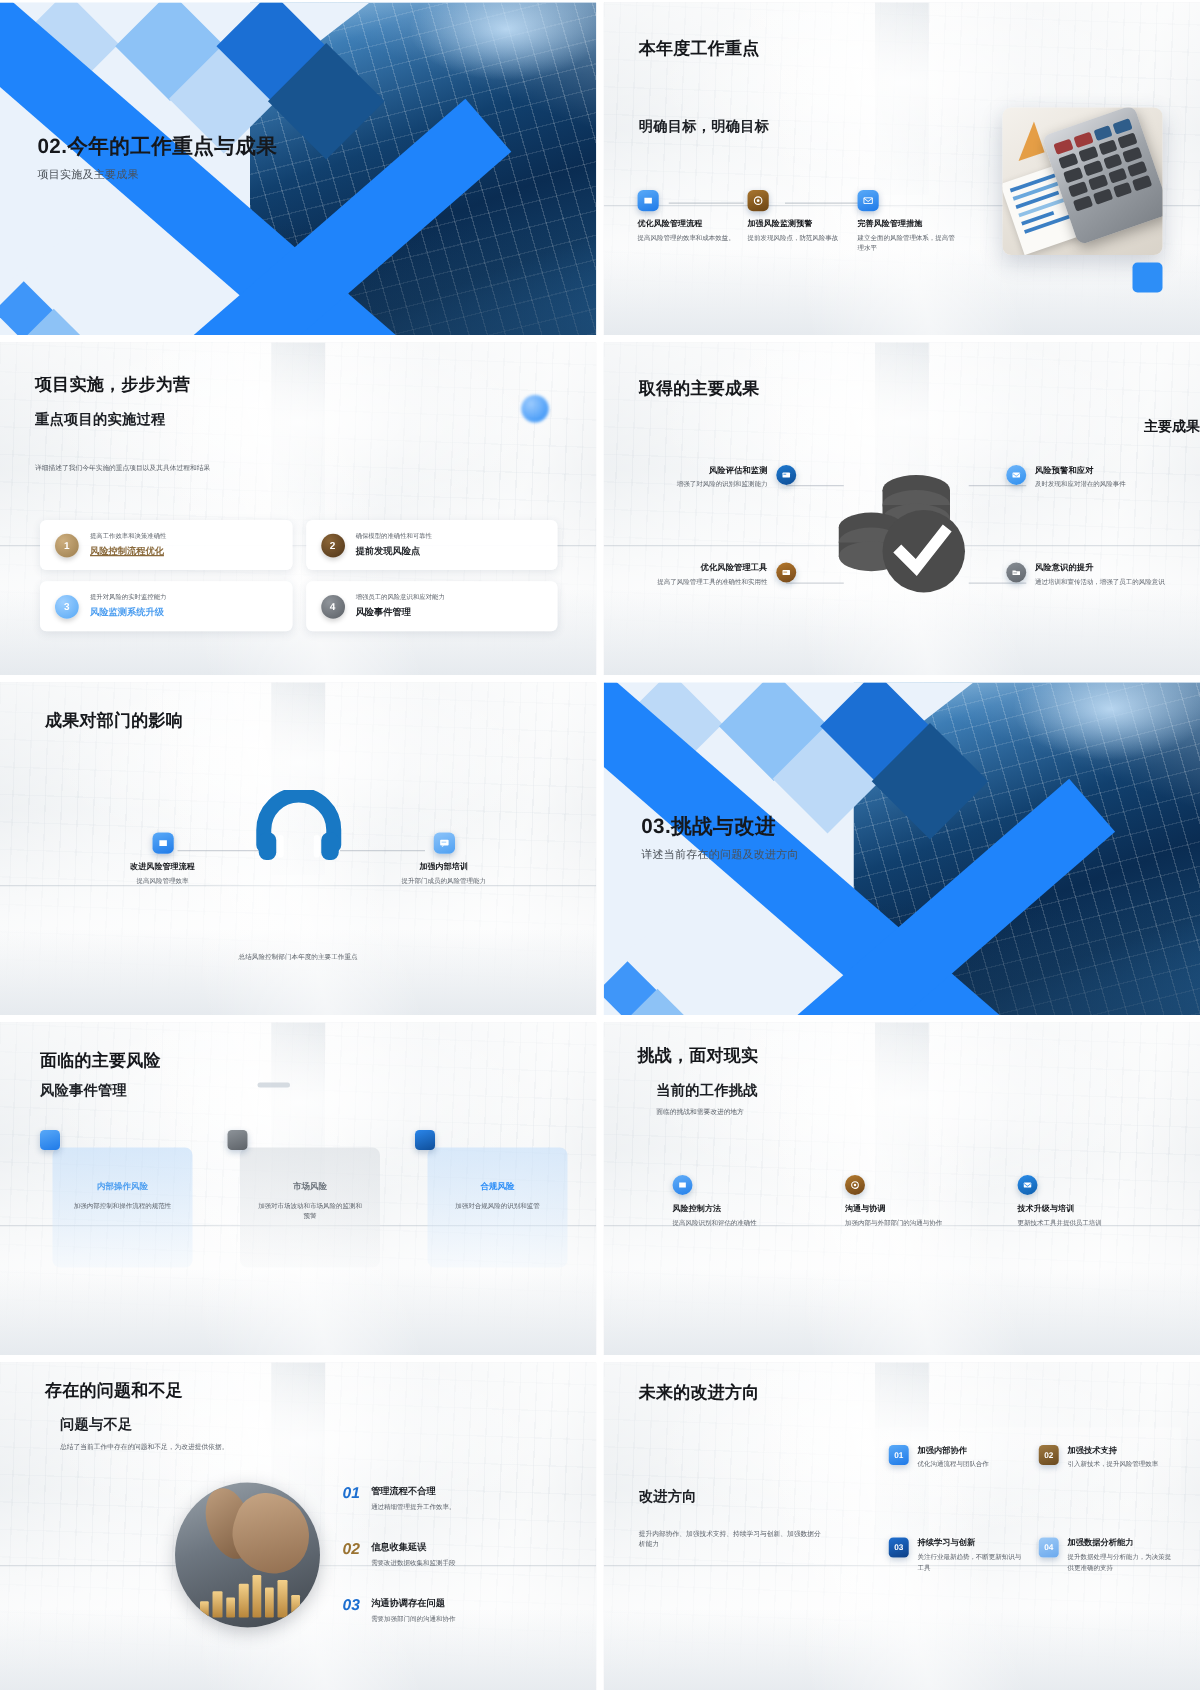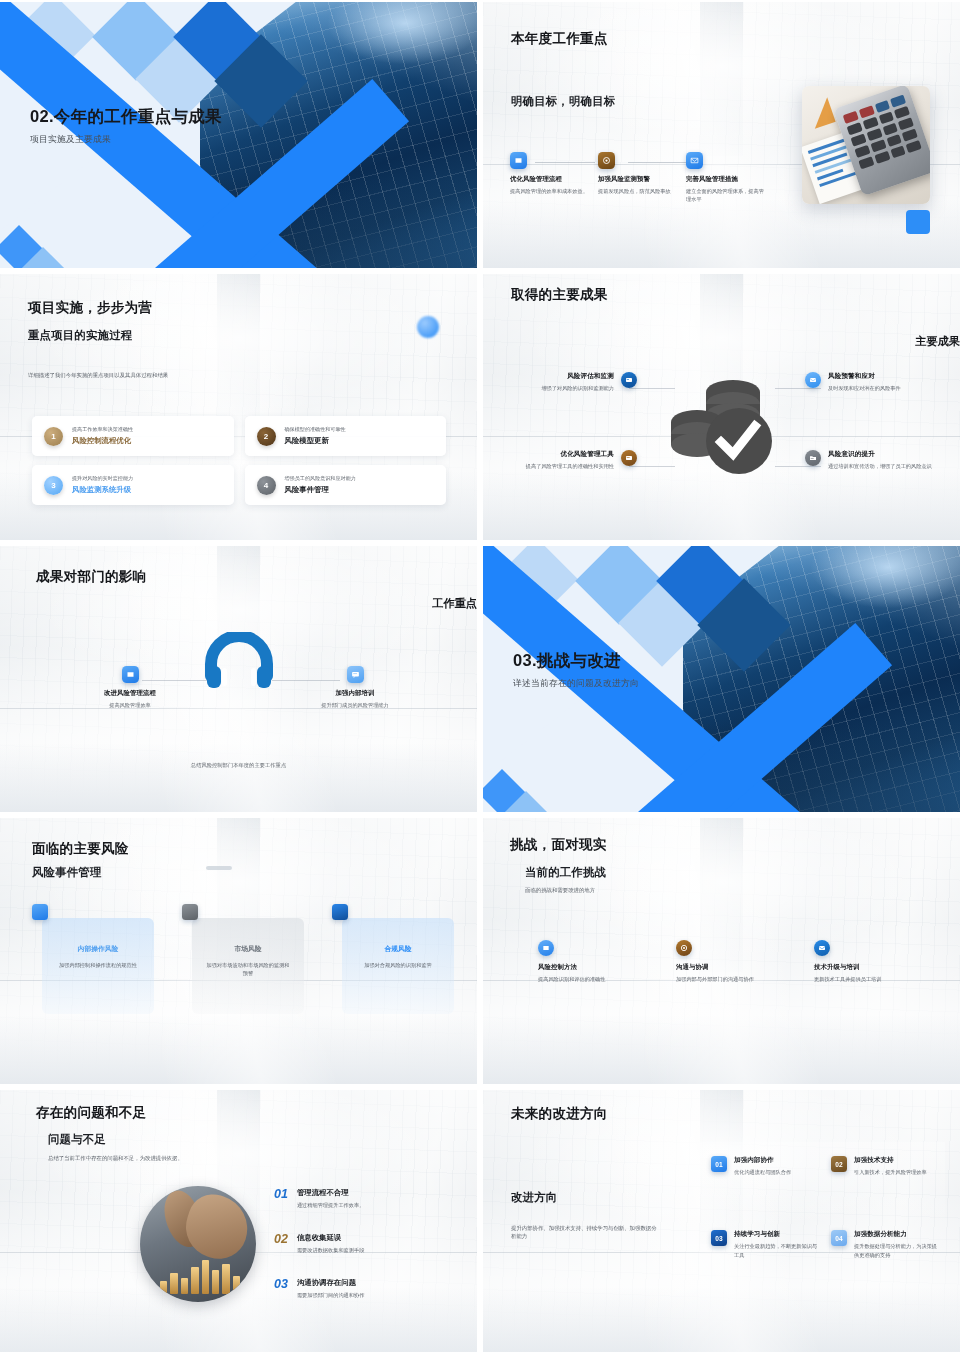--- a/index.html
+++ b/index.html
@@ -213,21 +213,21 @@
     color:#fff; font-size: 8px; font-weight: 700;
     display:flex; align-items:center; justify-content:center;
     box-shadow: 0 2px 4px rgba(0,0,0,.18);
   }
   .s3 .n1 { background: radial-gradient(circle at 34% 30%, #cdae7e, #9c7e4e); }
   .s3 .n2 { background: radial-gradient(circle at 34% 30%, #8a6436, #4e3418); }
   .s3 .n3 { background: radial-gradient(circle at 34% 30%, #9fd0ff, #56a8f5); }
   .s3 .n4 { background: radial-gradient(circle at 34% 30%, #8f949a, #5a5f65); }
   .s3 .step .cap { font-size: 5.1px; color: #5e646c; line-height:1.5; }
   .s3 .step .ttl { font-size: 7.4px; font-weight: 700; margin-top: 2px; color:#1c1f24; }
-  .s3 .ttl.gold { color:#8a6a3c; }
+  .s3 .ttl.gold { color:#8a6a3c;text-decoration:underline; }
   .s3 .ttl.blue { color:#4d9ef0;font-family:Liberation Serif, serif; }
 
   
   .s4 .hub { position:absolute; left: 50%; top: 82px; transform: translateX(-50%); z-index:4; }
   .s4 .node { position:absolute; z-index:5; width: 132px; }
   .s4 .node .feat-title { font-size: 6.6px; }
   .s4 .node.left { text-align: right; }
   .s4 .line { position:absolute; height:1px; background: rgba(150,160,172,.45); z-index:3; }
 
   
@@ -450,21 +450,21 @@
         <div class="num n1">1</div>
         <div>
           <div class="cap">提高工作效率和决策准确性</div>
           <div class="ttl gold">风险控制流程优化</div>
         </div>
       </div>
       <div class="step">
         <div class="num n2">2</div>
         <div>
           <div class="cap">确保模型的准确性和可靠性</div>
-          <div class="ttl">风险模型更新</div>
+          <div class="ttl">提前发现风险点</div>
         </div>
       </div>
       <div class="step">
         <div class="num n3">3</div>
         <div>
           <div class="cap">提升对风险的实时监控能力</div>
           <div class="ttl blue">风险监测系统升级</div>
         </div>
       </div>
       <div class="step">
@@ -475,21 +475,21 @@
         </div>
       </div>
     </div>
   </div>
 
   <div class="slide s4">
     <div class="bg-office">
         <div class="pillar"></div>
         <div class="floorline"></div>
       </div>
-    <div class="h-main" style="left:28px;top:12px;">取得的主要成果</div>
+    <div class="h-main" style="left:28px;top:28px;">取得的主要成果</div>
     <div class="center-title" style="left:0;right:0;top:60px;">主要成果</div>
 
     <div class="line" style="left:146px;top:114px;width:46px;"></div>
     <div class="line" style="left:292px;top:114px;width:46px;"></div>
     <div class="line" style="left:146px;top:192px;width:46px;"></div>
     <div class="line" style="left:292px;top:192px;width:46px;"></div>
 
     <svg class="hub" width="130" height="130" viewBox="0 0 130 130">
       <ellipse cx="76" cy="36" rx="27" ry="12" fill="#4c4c4c"></ellipse>
       <rect x="49" y="36" width="54" height="12" fill="#4c4c4c"></rect>
@@ -565,21 +565,20 @@
       </div>
     </div>
   </div>
 
   <div class="slide s5">
     <div class="bg-office">
         <div class="pillar"></div>
         <div class="floorline"></div>
       </div>
     <div class="h-main" style="left:36px;top:22px;">成果对部门的影响</div>
-    <div class="center-title" style="left:0;right:0;top:50px;">工作重点</div>
 
     <div class="line" style="left:142px;width:68px;"></div>
     <div class="line" style="left:272px;width:68px;"></div>
 
     <svg class="hp" width="72" height="60" viewBox="0 0 72 60">
       <path d="M8 44 V32 a28 28 0 0 1 56 0 V44" fill="none" stroke="#1878c4" stroke-width="12" stroke-linecap="round"></path>
       <rect x="4" y="34" width="14" height="22" rx="6" fill="#1878c4"></rect>
       <rect x="54" y="34" width="14" height="22" rx="6" fill="#1878c4"></rect>
       <rect x="19" y="36" width="5" height="18" rx="2.5" fill="#ffffff" opacity=".85"></rect>
       <rect x="48" y="36" width="5" height="18" rx="2.5" fill="#ffffff" opacity=".85"></rect>

